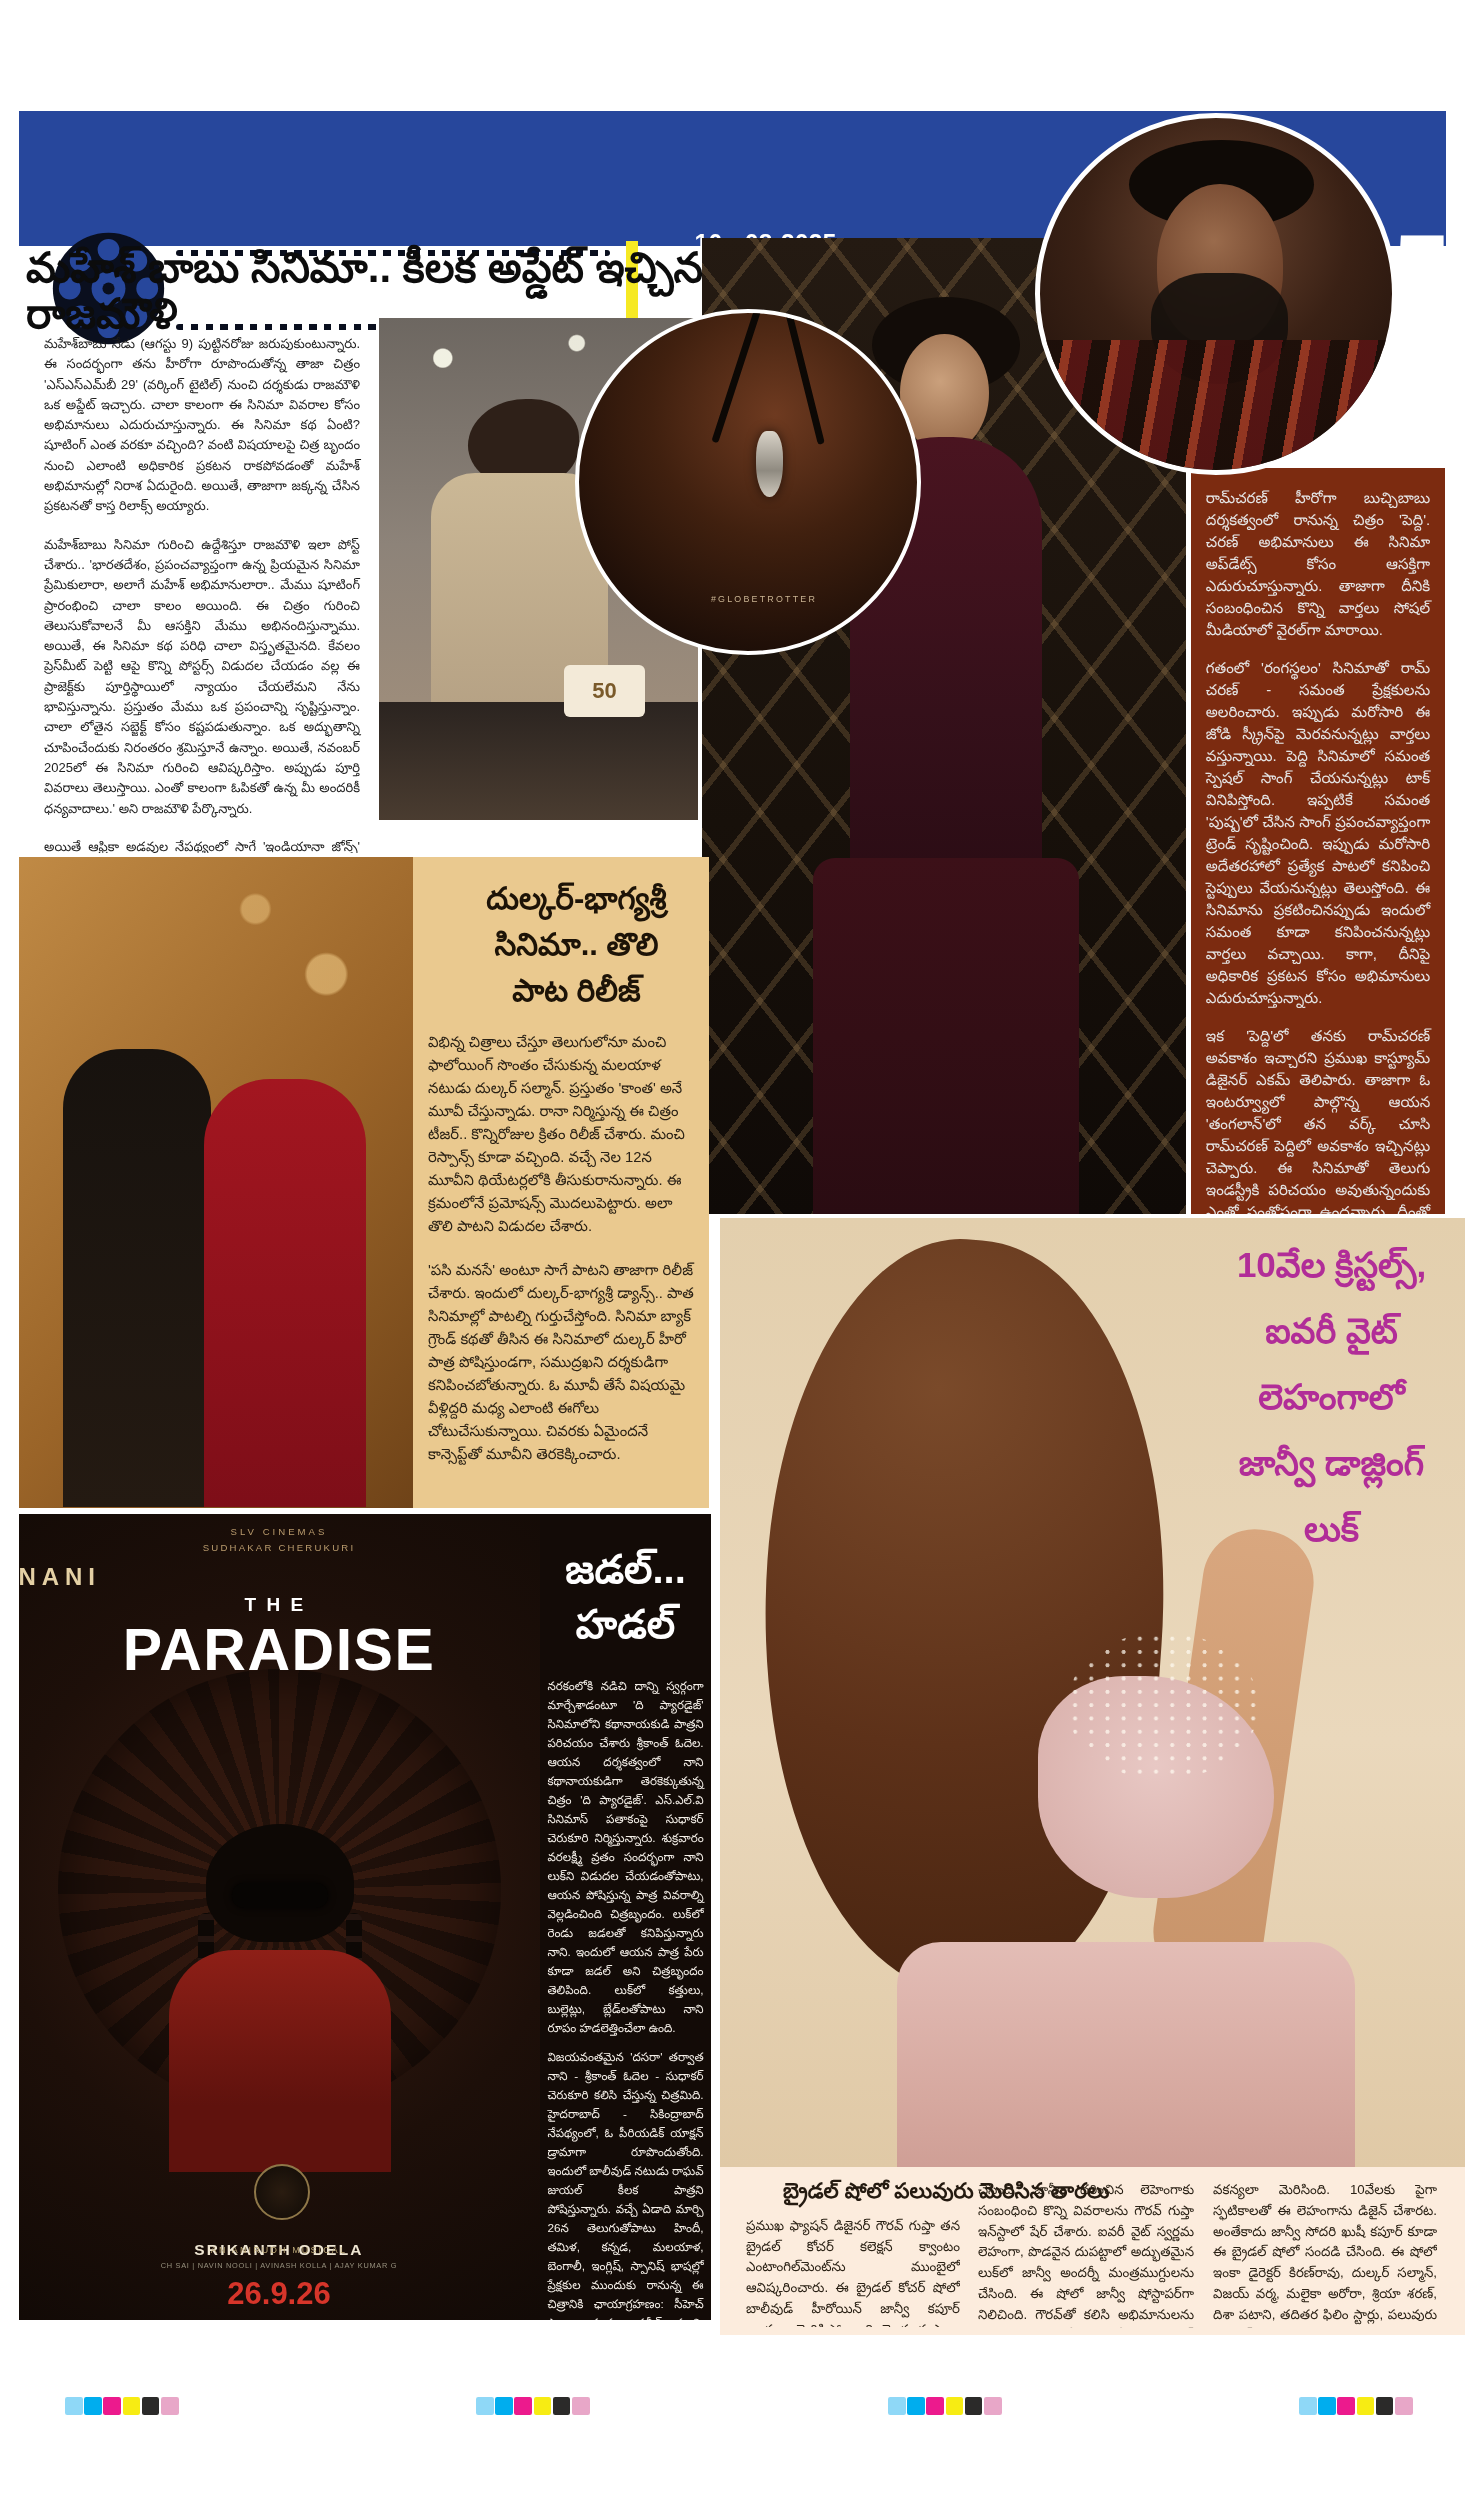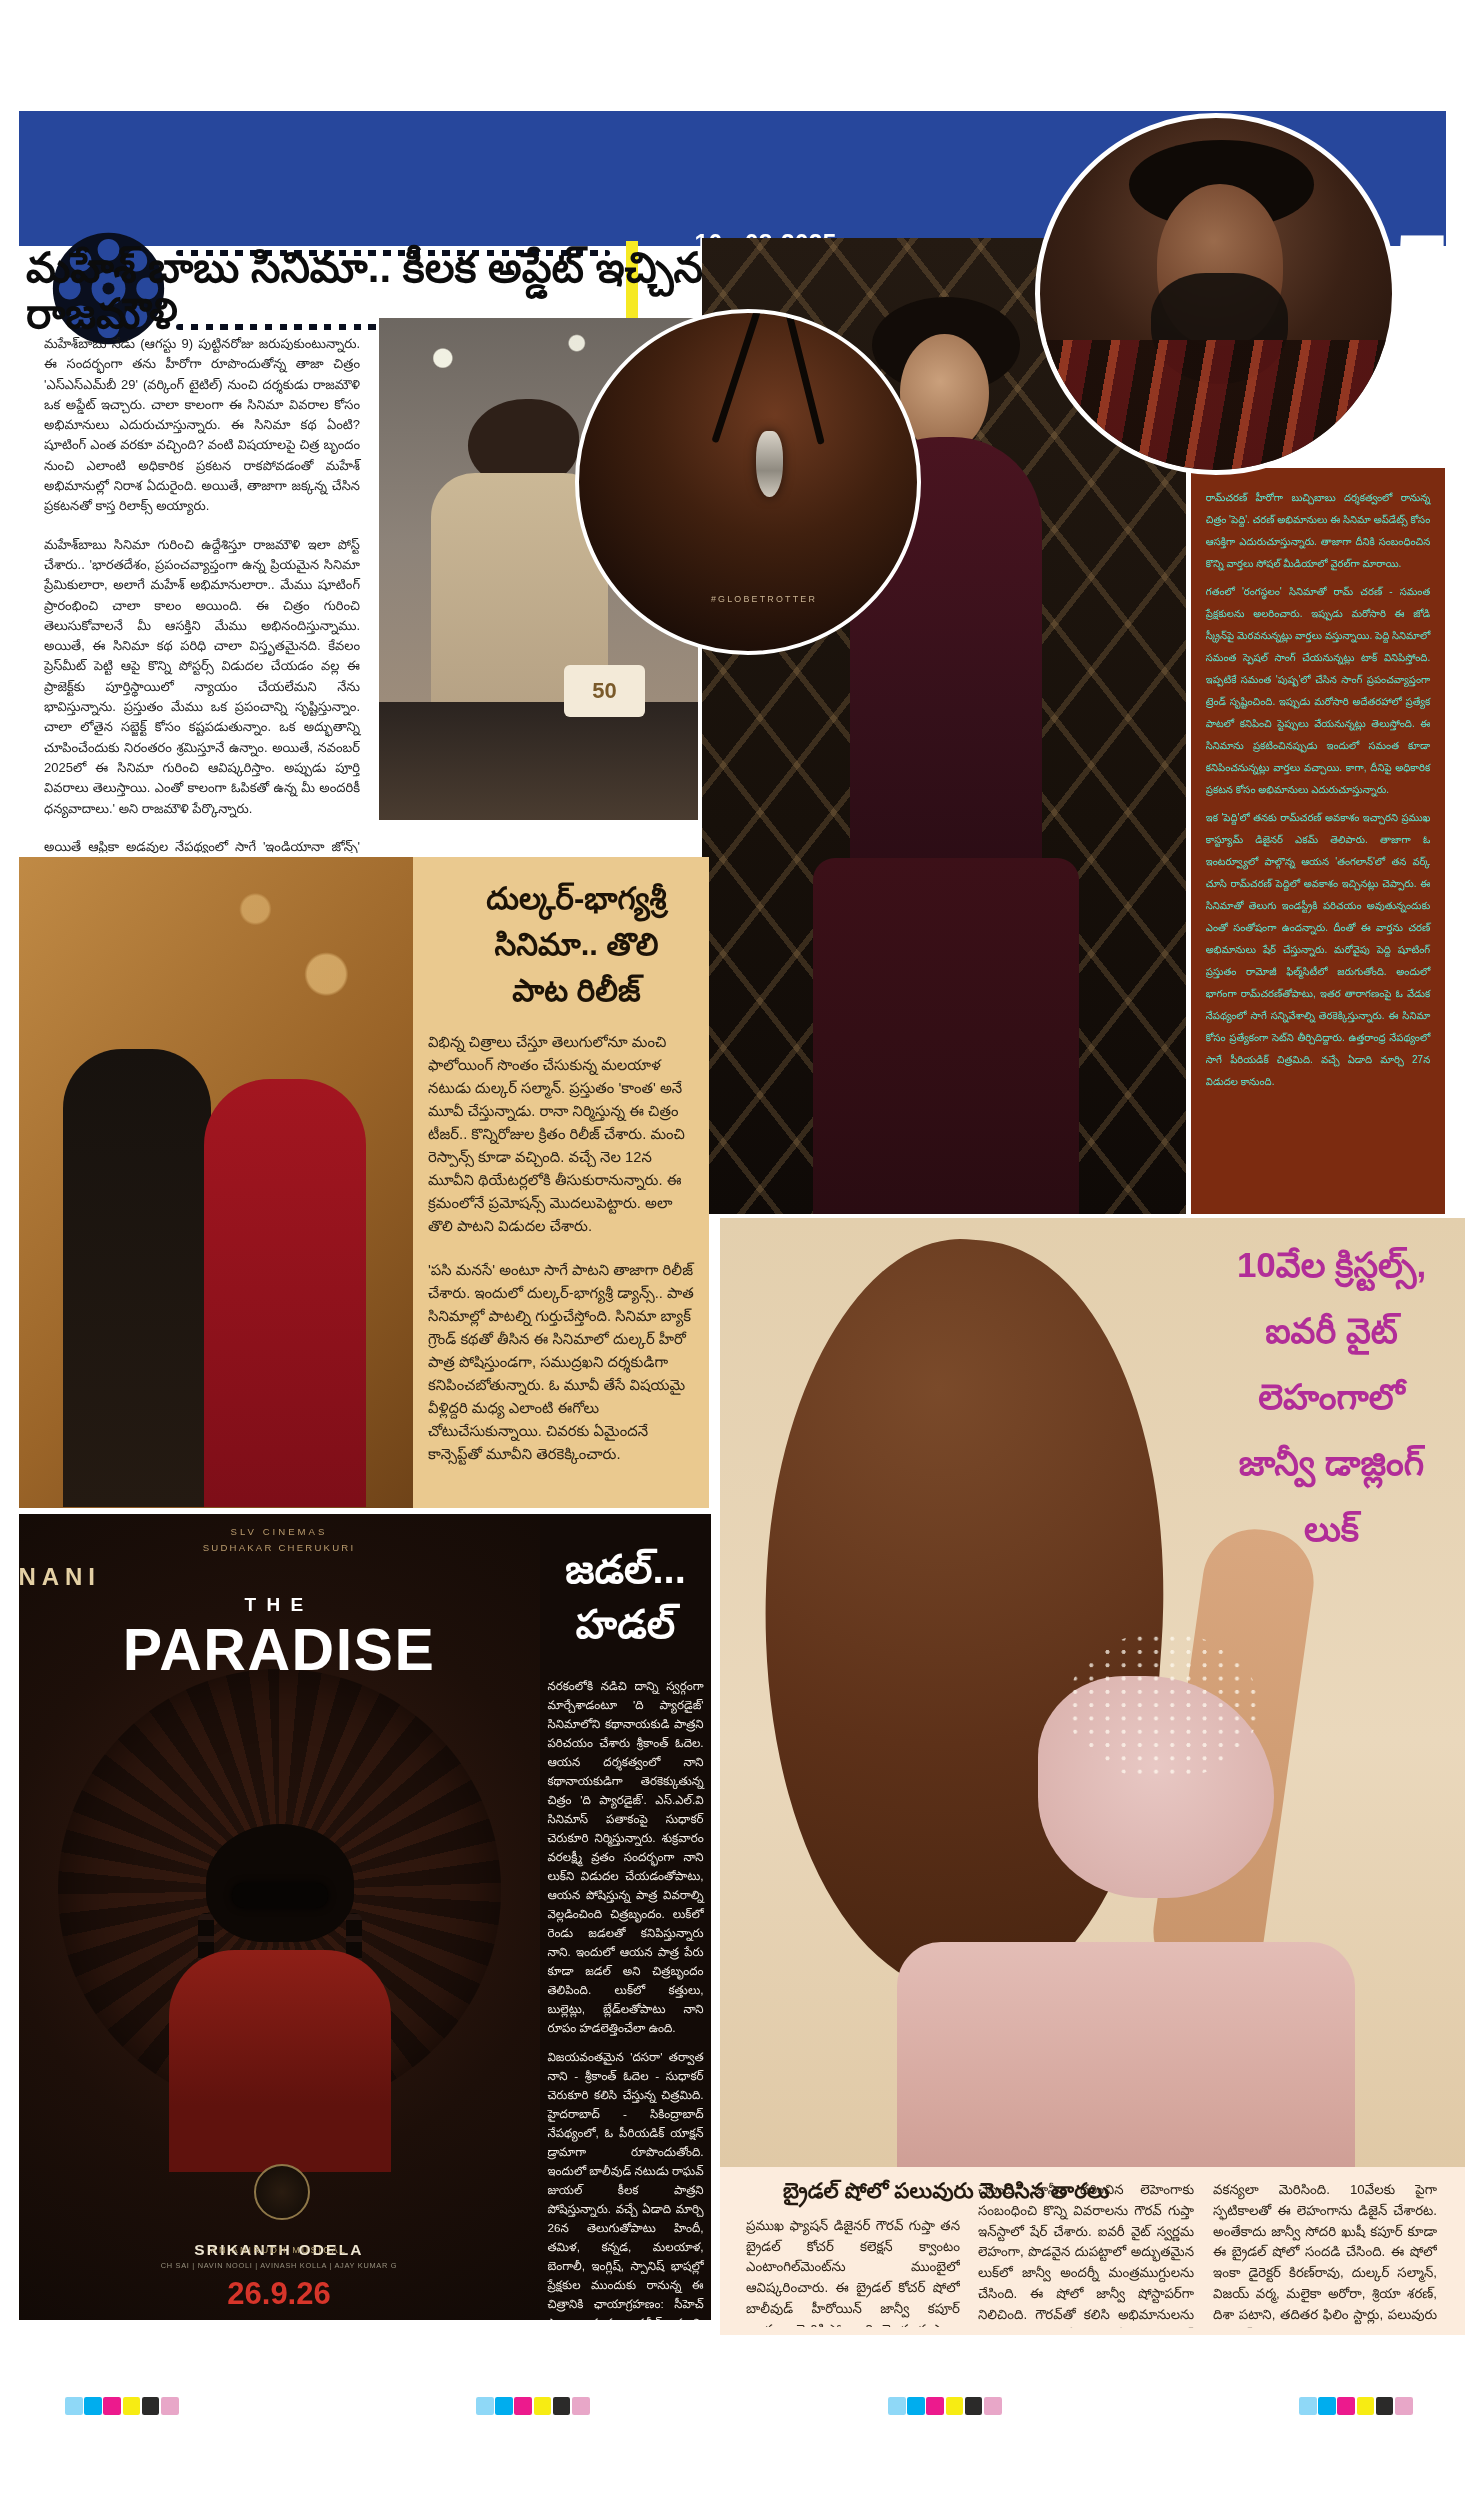--- a/index.html
+++ b/index.html
@@ -55,22 +55,22 @@
                repeating-linear-gradient(-52deg,rgba(190,150,95,.22) 0 5.9px,transparent 5.9px 58px),
                linear-gradient(180deg,#241a12 0%,#17100a 60%,#0f0a07 100%);}
   .sam-face{left:198px;top:96px;width:89px;height:118px;border-radius:50%;background:radial-gradient(circle at 45% 40%,#caa07c,#9c6f4e 75%);}
   .sam-hair{left:170px;top:59px;width:148px;height:96px;border-radius:50%;background:#120c08;}
   .sam-dress{left:148px;top:199px;width:192px;height:458px;border-radius:89px 89px 14.8px 14.8px;
     background:linear-gradient(180deg,#4a1420,#35101a 60%,#2a0c14);}
   .sam-skirt{left:111px;top:620px;width:266px;height:356px;border-radius:22px 22px 0 0;background:linear-gradient(180deg,#3c1018,#2a0c12);}
 
   .rc-box{left:1191px;top:468px;width:254px;height:746px;background:#7c2b10;overflow:hidden;}
   .rc-head{margin:34px 10.3px 0;text-align:center;color:#f8e11a;font-size:31px;line-height:44px;font-weight:800;}
-  .rc-body{margin:19px 14.8px 0;text-align:justify;color:#5eead4;font-size:10px;line-height:22px;}
-  .rc-body + .rc-body{margin-top:6px;}
+  .rc-body{margin:19px 14.8px 0;text-align:justify;color:#e5e5e5;font-size:15px;line-height:22px;}
+  .rc-body + .rc-body{margin-top:16px;}
 
   
   .dul-panel{left:18.5px;top:857px;width:690px;height:651px;background:#eac98f;}
   .dul-photo{left:18.5px;top:857px;width:394px;height:651px;overflow:hidden;
     background:radial-gradient(circle at 78% 18%,rgba(255,220,150,.5) 0 19px,transparent 22px),
                radial-gradient(circle at 60% 8%,rgba(255,220,150,.4) 0 13.3px,transparent 16.2px),
                linear-gradient(130deg,#c08a45 0%,#9a6428 55%,#6f4318 100%);}
   .dul-man{left:44px;top:192px;width:148px;height:458px;border-radius:59px 59px 0 0;background:linear-gradient(180deg,#17120e,#241a12);}
   .dul-woman{left:185px;top:222px;width:162px;height:428px;border-radius:66px 66px 0 0;background:linear-gradient(180deg,#a31620,#7e0e18);}
   .dul-head{left:438px;top:876px;width:277px;text-align:center;font-size:31px;line-height:46px;font-weight:800;color:#1d1307;}

